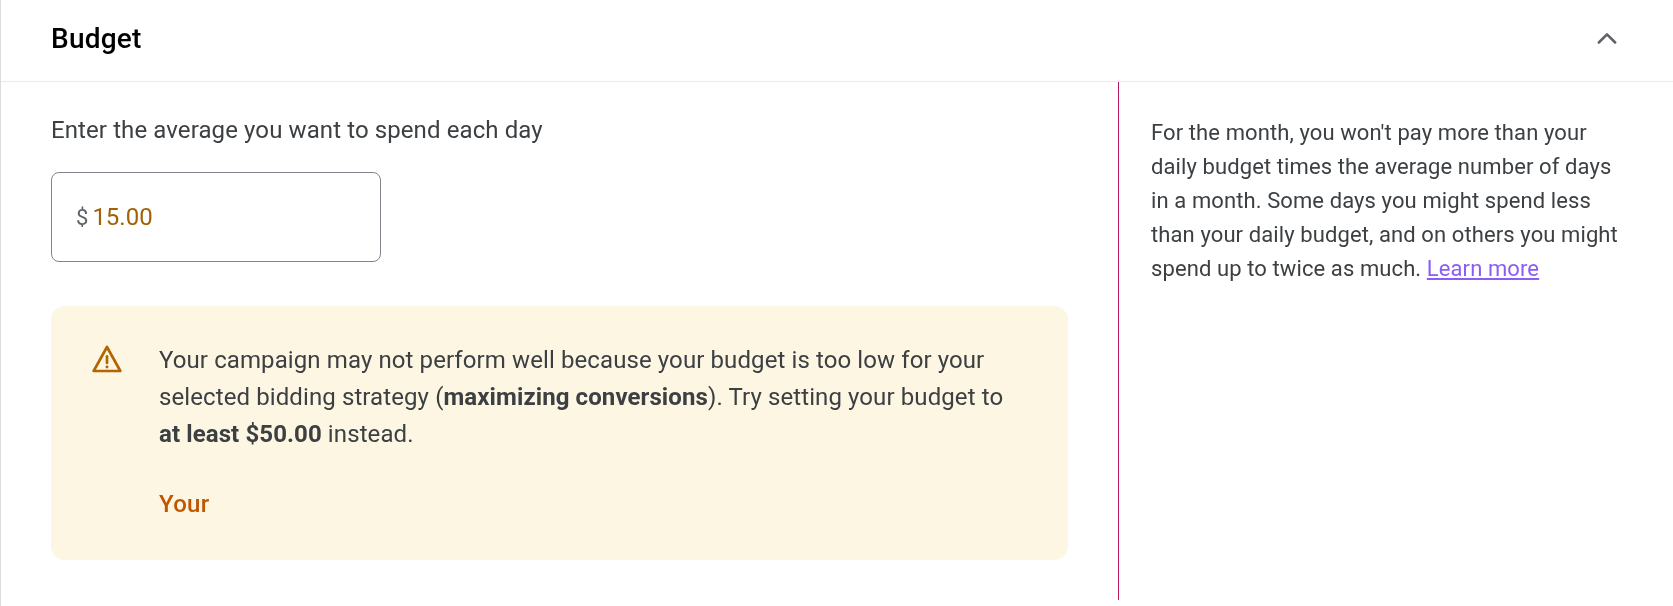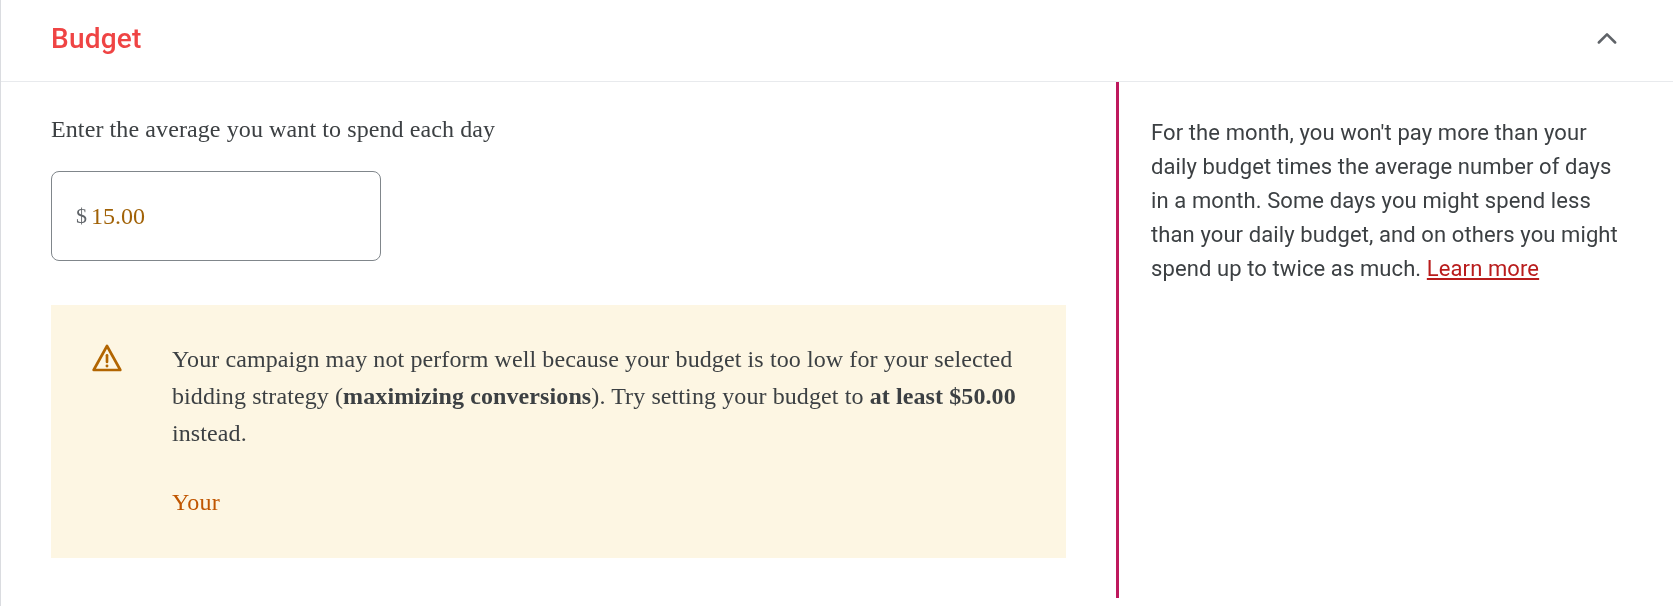--- a/index.html
+++ b/index.html
@@ -22,41 +22,40 @@
     .panel-header {
       display: flex;
       align-items: center;
       justify-content: space-between;
       padding: 22px 50px 26px 50px;
       border-bottom: 1px solid #e8eaed;
     }
     .panel-title {
       font-size: 28px;
       font-weight: 500;
-      color: #ef4444;
+      color: #000000;
       letter-spacing: 0.2px;
     }
     .chevron {
       width: 32px;
       height: 32px;
       display: flex;
       align-items: center;
       justify-content: center;
       cursor: pointer;
       color: #5f6368;
     }
     .panel-body {
       display: flex;
       padding: 0;
     }
     .main-col {
       flex: 1;
       padding: 34px 50px 40px 50px;
-      border-right: 3px solid #be185d;
-      font-family: Liberation Serif, serif;
+      border-right: 1px solid #be185d;
     }
     .side-col {
       width: 554px;
       padding: 34px 50px 34px 32px;
     }
     .prompt-label {
       font-size: 24px;
       color: #3c4043;
       margin-bottom: 28px;
       letter-spacing: 0.1px;
@@ -82,24 +81,24 @@
       outline: none;
       font-size: 24px;
       color: #a16207;
       width: 100%;
       background: transparent;
       font-family: inherit;
     }
     .alert-box {
       margin-top: 44px;
       background: #fdf6e3;
-      border-radius: 0;
+      border-radius: 14px;
       padding: 36px 40px 38px 40px;
       display: flex;
-      gap: 49px;
+      gap: 36px;
       max-width: 1028px;
     }
     .alert-icon {
       flex-shrink: 0;
       color: #b26500;
       margin-top: 2px;
     }
     .alert-content {
       flex: 1;
     }
@@ -124,21 +123,21 @@
       font-family: inherit;
       letter-spacing: 0.3px;
     }
     .side-text {
       font-size: 22px;
       line-height: 1.55;
       color: #3c4043;
       letter-spacing: 0.1px;
     }
     .learn-more {
-      color: #b91c1c;
+      color: #8b5cf6;
       text-decoration: underline;
       cursor: pointer;
     }
   </style>
 </head>
 <body>
 
 <div class="panel">
   <div class="panel-header">
     <div class="panel-title">Budget</div>

